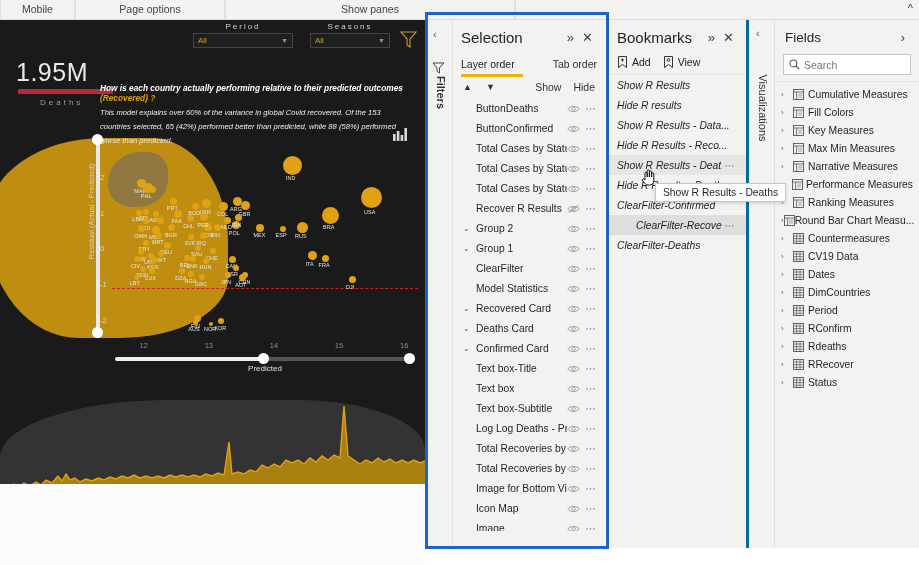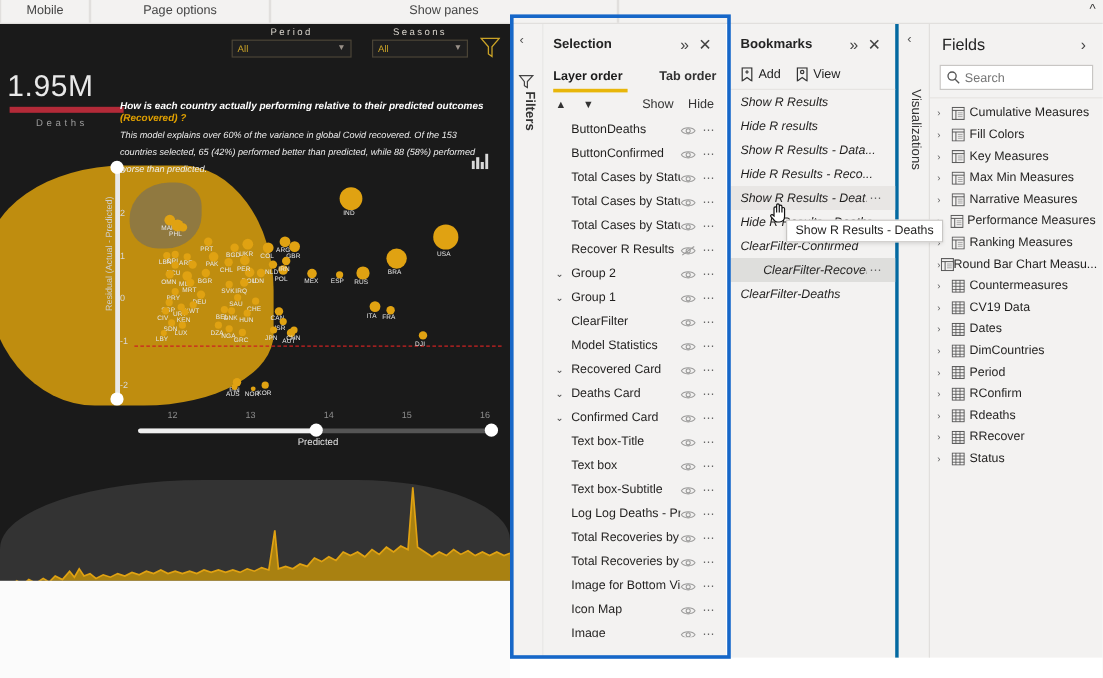--- a/index.html
+++ b/index.html
@@ -55,21 +55,21 @@
     padding: 0 4px; font-size: 8px; color: #c9a227;
   }
   .slicer-period { left: 193px; width: 100px; }
   .slicer-seasons { left: 310px; width: 80px; }
   .chev { color: #9a9189; font-size: 7px; }
   .filter-funnel {
     position: absolute; left: 400px; top: 10px; width: 17px; height: 19px;
   }
 
   
-  .kpi { position: absolute; left: 6px; top: 38px; width: 120px; }
+  .kpi { position: absolute; left: 16px; top: 38px; width: 120px; }
   .kpi-value { font-size: 25px; color: #e8e8e8; font-weight: 300; letter-spacing: 0.5px; }
   .kpi-bar { width: 95px; height: 5px; background: #b32a38; margin: 2px 0 4px 2px; }
   .kpi-label { font-size: 8px; color: #9c9c9c; letter-spacing: 3px; padding-left: 24px; }
 
   
   .map-shape {
     position: absolute; left: -12px; top: 118px; width: 240px; height: 200px;
     background: #c8940f; opacity: .95;
     border-radius: 48% 32% 45% 38% / 40% 52% 30% 55%;
   }
@@ -143,24 +143,24 @@
     font-size: 11px; color: #333; font-weight: 600;
     transform: rotate(90deg); transform-origin: center;
   }
 
   
   .pane-selection {
     position: absolute; left: 453px; top: 20px; width: 152px; height: 528px;
     background: #f3f2f1;
   }
   .pane-title-row { height: 34px; display: flex; align-items: center; padding: 0 8px; }
-  .pane-title { font-size: 11px; color: #242424; flex: 1; font-weight: bold; }
+  .pane-title { font-size: 15px; color: #242424; flex: 1; }
   .pane-icon-btn { font-size: 13px; color: #444; cursor: pointer; padding: 0 4px; }
   .tabs-row { display: flex; padding: 0 8px; margin-top: 2px; }
-  .tab { font-size: 10.5px; color: #333; padding: 2px 0 4px 0; cursor: pointer; font-weight: bold; }
+  .tab { font-size: 10.5px; color: #333; padding: 2px 0 4px 0; cursor: pointer; }
   .tab.active { color: #1b1b1b; }
   .tab-underline { height: 2.5px; background: #e8b60a; width: 62px; margin: 0 0 0 8px; }
   .tab-spacer { flex: 1; }
   .sortshow-row {
     display: flex; align-items: center; padding: 4px 10px 6px 10px;
     font-size: 10.5px; color: #333;
   }
   .arrow-btn { font-size: 9px; color: #333; margin-right: 14px; cursor: pointer; }
   .sortshow-spacer { flex: 1; }
   .sortshow-link { margin-left: 12px; cursor: pointer; }

